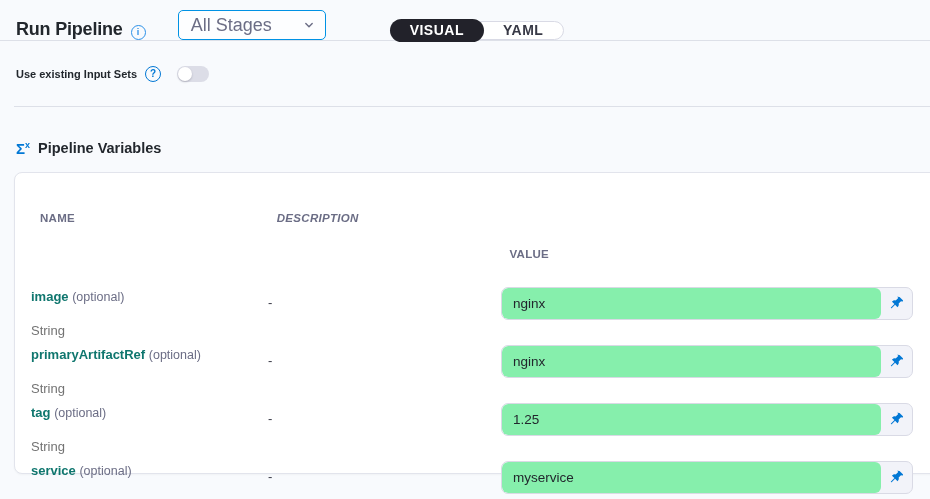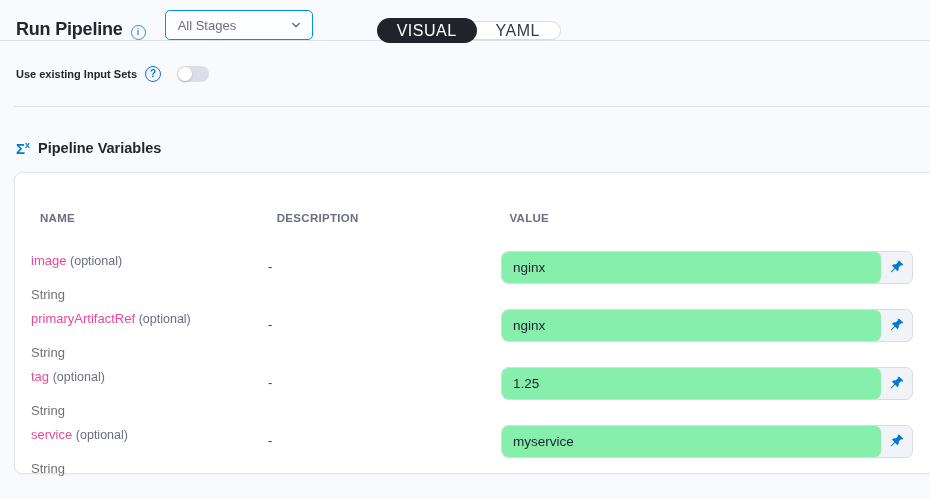--- a/index.html
+++ b/index.html
@@ -23,37 +23,37 @@
   .page-title { font-size:18px; font-weight:700; color:#22272d; letter-spacing:-0.2px; }
   .info-icon {
     margin-left:8px;
     width:15px; height:15px; border-radius:50%;
     border:1.4px solid #2b90e8; color:#2b90e8;
     font-size:9px; font-weight:700; font-style:normal;
     display:inline-flex; align-items:center; justify-content:center;
     line-height:1;
   }
   .stage-select {
-    margin-left:19px;
+    margin-left:32px;
     width:148px; height:30px;
     border:1px solid #0092e4; border-radius:5px;
     background:#fdfeff;
     display:flex; align-items:center; justify-content:space-between;
     padding:0 10px 0 12px;
-    font-size:13px; font-weight:500; color:#6b6d85;
+    font-size:18px; font-weight:500; color:#6b6d85;
     cursor:pointer;
   }
   .view-toggle {
     margin-left:64px;
     display:inline-flex; align-items:center;
     border:1px solid #d9dae5; border-radius:999px;
     background:#fff; height:19px;
   }
   .seg {
-    font-size:16px; font-weight:400; letter-spacing:0.5px;
+    font-size:14px; font-weight:700; letter-spacing:0.5px;
     padding:3px 20px; border-radius:999px; line-height:1.2;
     cursor:pointer;
   }
   .seg.active { background:#22222a; color:#fff; margin:-1px; }
   .seg.inactive { color:#383946; }
 
   
   .inputsets-row {
     height:65px;
     display:flex; align-items:center;
@@ -100,28 +100,28 @@
     box-shadow:0 1px 2px rgba(40,41,61,0.04);
   }
   .table-header {
     display:flex;
     font-size:11.5px; font-weight:700; color:#6b6d85;
     letter-spacing:0.3px;
     line-height:12px;
     margin-bottom:27px;
   }
   .col-name  { width:237px;margin-left:9px; }
-  .col-desc  { width:233px; }
-  .col-value { width:412px; }
+  .col-desc  { width:233px;font-style:italic; }
+  .col-value { width:412px;margin-top:36px; }
 
   .var-row { display:flex; align-items:flex-start; height:58px; }
   .var-row:last-child { height:auto; }
   .name-cell { width:237px; padding-top:1px; }
   .name-line { font-size:13px; line-height:17px; }
-  .var-name { font-weight:400; color:#ec4899; }
+  .var-name { font-weight:700; color:#0f766e; }
   .var-optional { color:#6b6d85; font-weight:400; font-size:12.5px; }
   .var-type { font-size:13px; color:#737373; line-height:17px;margin-top:16px; }
   .desc-cell { width:233px; padding-top:9px; font-size:13px; color:#383946; line-height:14px; }
   .value-cell { width:412px; }
 
   .input-group {
     height:33px;
     border:1px solid #d9dae5; border-radius:7px;
     background:#f2f3f9;
     display:flex; align-items:stretch;

